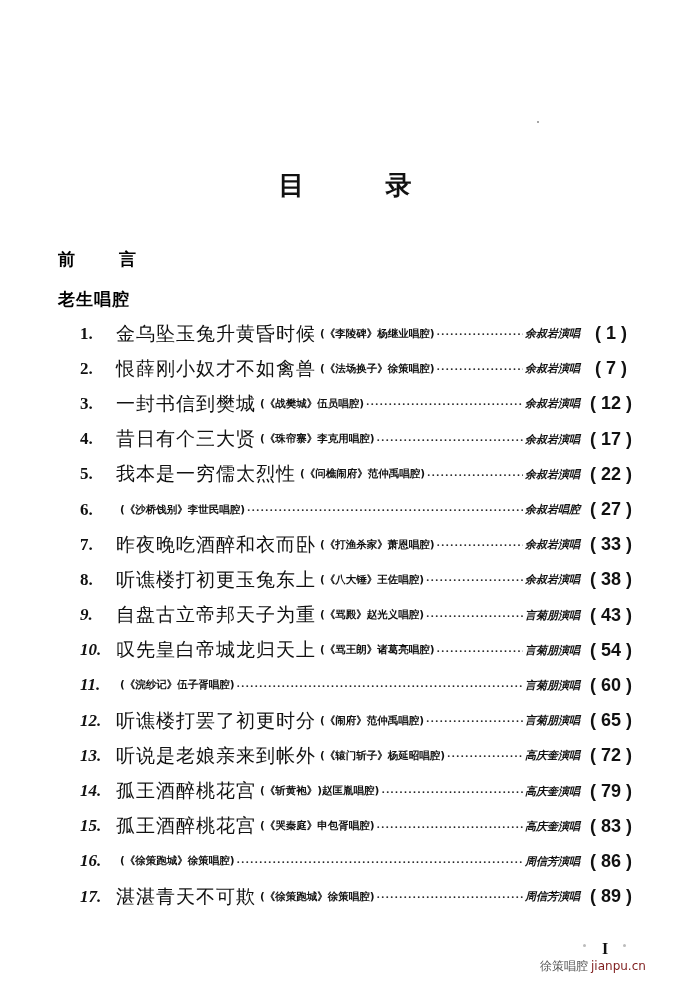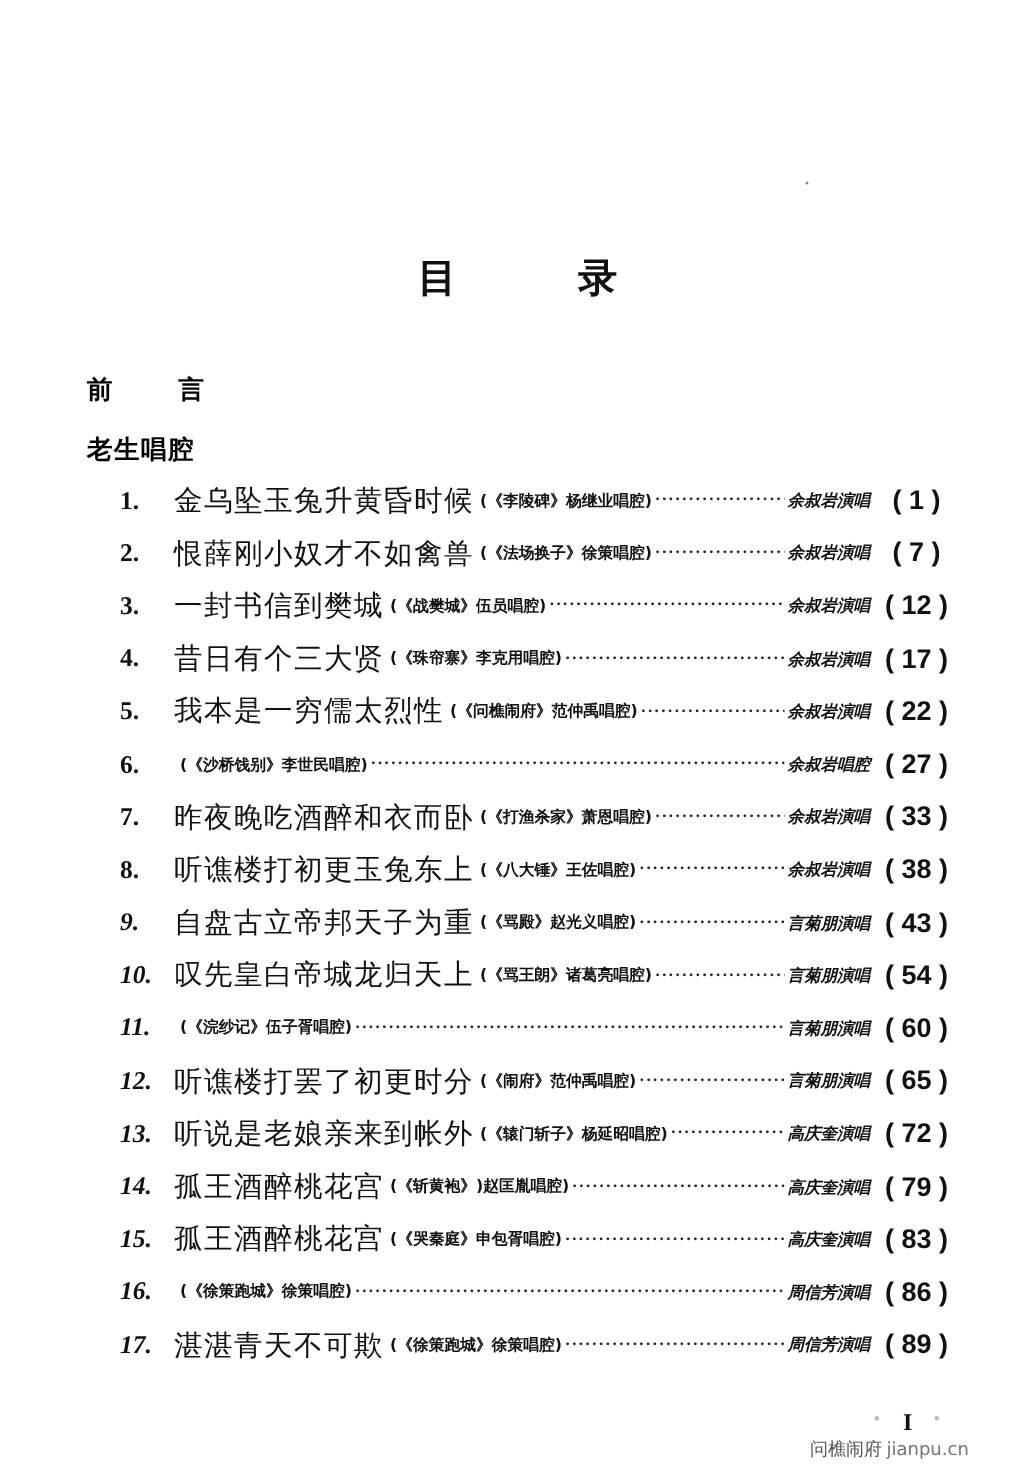--- a/index.html
+++ b/index.html
@@ -57,21 +57,21 @@
   }
   .page-number {
     position: absolute; top: 940px; left: 602px; font-size: 16px; font-weight: bold;
     font-family: "Liberation Serif", serif;
   }
   .dot { position: absolute; width: 3px; height: 3px; background: #bbb; border-radius: 50%; }
   .watermark {
     position: absolute; top: 958px; left: 540px; font-size: 12px;
     font-family: "DejaVu Sans", sans-serif; color: #555;
   }
-  .watermark .url { color: #737373; margin-left: 3px; }
+  .watermark .url { color: #7f1d1d; margin-left: 3px; }
 </style>
 </head>
 <body>
 
 <div class="page-title">
   <span>目</span>
   <span>录</span>
 </div>
 
 <div class="section-heading preface">
@@ -215,14 +215,14 @@
       <span class="page-ref">( 89 )</span>
     </div>
   </div>
 
 <div class="page-number">I</div>
 <div class="dot" style="top:944px;left:583px;"></div>
 <div class="dot" style="top:944px;left:623px;"></div>
 <div class="dot" style="top:121px;left:537px;width:2px;height:2px;background:#888;"></div>
 
 <div class="watermark">
-  <span>问樵闹府</span><span class="url">jianpu.cn</span>
+  <span>徐策唱腔</span><span class="url">jianpu.cn</span>
 </div>
 
 </body></html>

